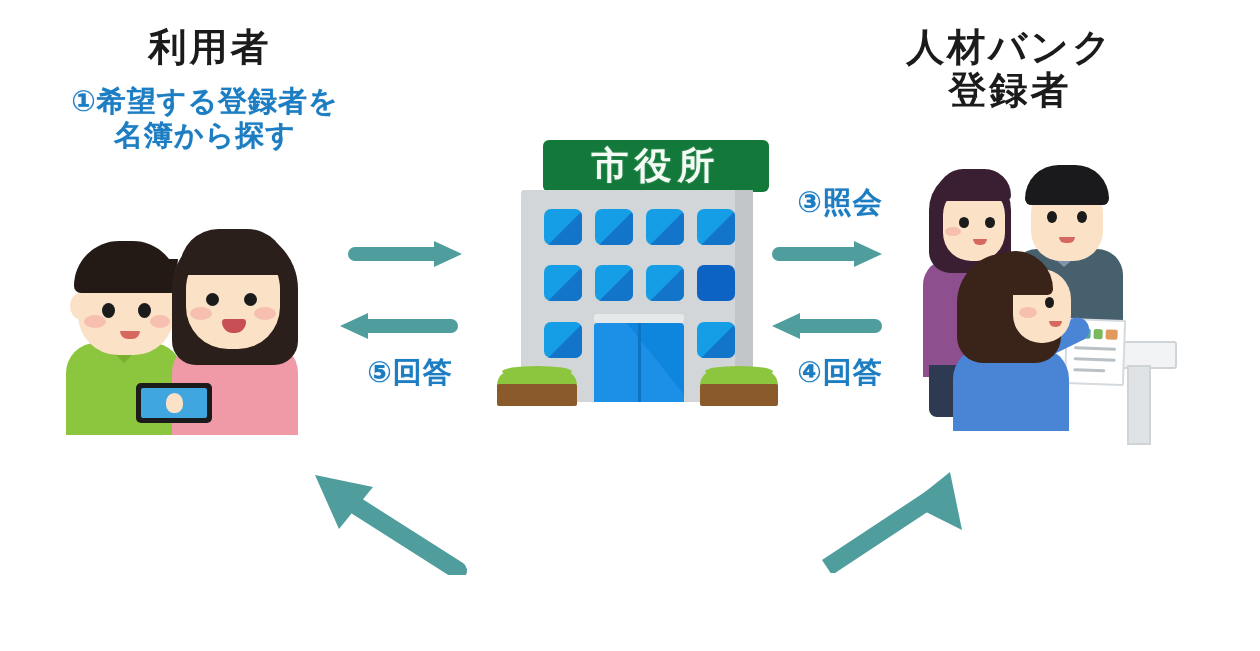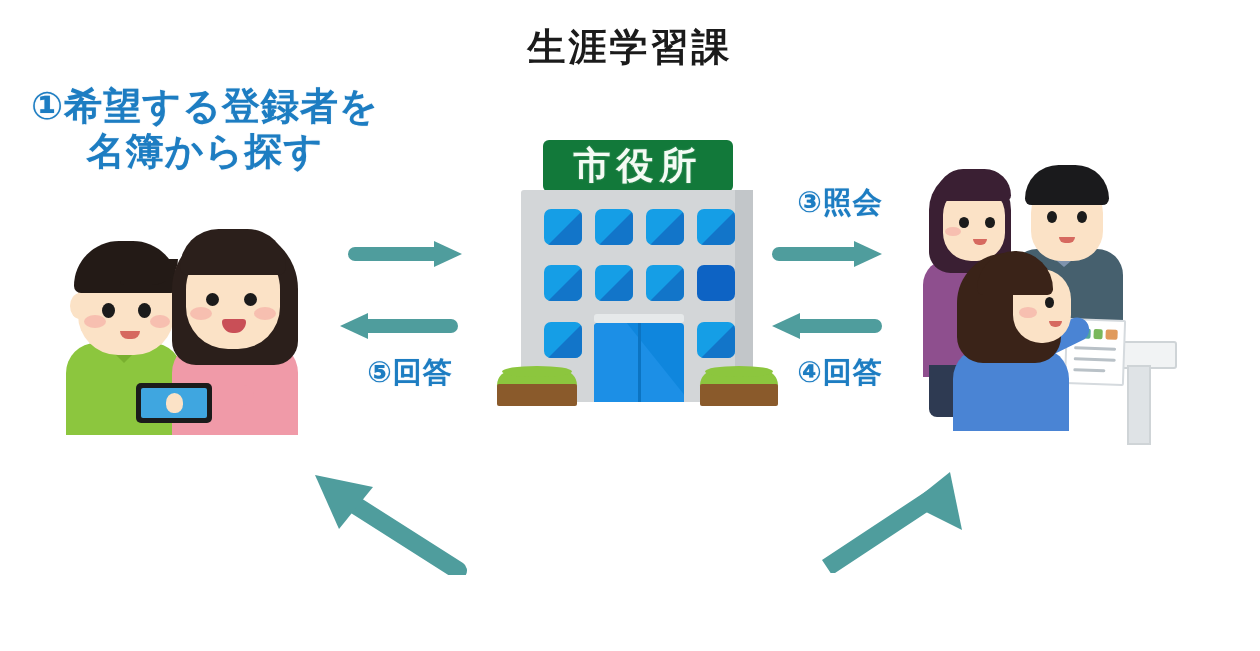--- a/index.html
+++ b/index.html
@@ -28,21 +28,21 @@
   }
   .blue-label{
     position:absolute;
     color:#1d7dc2;
     font-weight:700;
     line-height:1.18;
     text-align:center;
     white-space:pre-line;
     text-shadow:0 0 1px rgba(29,125,194,.45);
   }
-  .t-step1{font-size:38px;letter-spacing:1px;}
+  .t-step1{font-size:29px;letter-spacing:1px;}
   .t-step  {font-size:29px;letter-spacing:1px;}
   .t-step6 {font-size:33px;letter-spacing:1.5px;}
 
   
   .arrow-h{position:absolute;height:26px;}
   .arrow-h .shaft{
     position:absolute;top:6px;height:14px;background:#4f9d9d;
   }
   .arrow-h .head{
     position:absolute;top:0;width:0;height:0;
@@ -146,23 +146,25 @@
   .counter .leg{position:absolute;background:#dfe3e6;border:2px solid #cfd4d7;}
   .paper{position:absolute;background:#ffffff;border:2px solid #d5dade;border-radius:2px;}
   .line{position:absolute;background:#b9c1c7;height:3px;border-radius:2px;}
   .sw{position:absolute;height:10px;border-radius:2px;}
 </style>
 </head>
 <body>
 
 <div id="stage">
 
-
-  <div class="hdr" style="left:465px;top:26px;width:330px;">生涯学習課</div>
-
+  <div class="hdr" style="left:60px;top:26px;width:300px;">利用者</div>
+
+
+  <div class="hdr" style="left:860px;top:26px;width:300px;">人材バンク
+登録者</div>
 
   <div class="blue-label t-step1" style="left:20px;top:84px;width:370px;">①希望する登録者を
 名簿から探す</div>
 
 
   <div class="blue-label t-step" style="left:760px;top:355px;width:160px;">④回答</div>
 
   <div class="blue-label t-step" style="left:760px;top:185px;width:160px;">③照会</div>
 
   <div class="blue-label t-step" style="left:305px;top:355px;width:210px;">⑤回答</div>
@@ -197,21 +199,21 @@
 
   <svg class="arrow-d" style="left:810px;top:468px;" width="165" height="105" viewBox="0 0 165 105">
     <g fill="#4f9d9d">
       <path d="M12 92 L118 22 a9 9 0 0 1 10 15 L22 107 Z"></path>
       <path d="M140 4 L152 62 L100 36 Z"></path>
     </g>
   </svg>
 
   <div id="cityhall" style="left:495px;top:140px;width:280px;height:280px;">
 
-    <div class="sign" style="left:48px;top:0;width:190px;height:52px;font-size:37px;">市役所</div>
+    <div class="sign" style="left:48px;top:0;width:226px;height:52px;font-size:37px;">市役所</div>
 
     <div class="bldg" style="left:26px;top:50px;width:232px;height:212px;">
       <div class="bldg-shade"></div>
     </div>
 
     <div class="win" style="left:49px;top:69px;width:38px;height:36px;">
         <i></i>
       </div>
     <div class="win" style="left:100px;top:69px;width:38px;height:36px;">
         <i></i>

